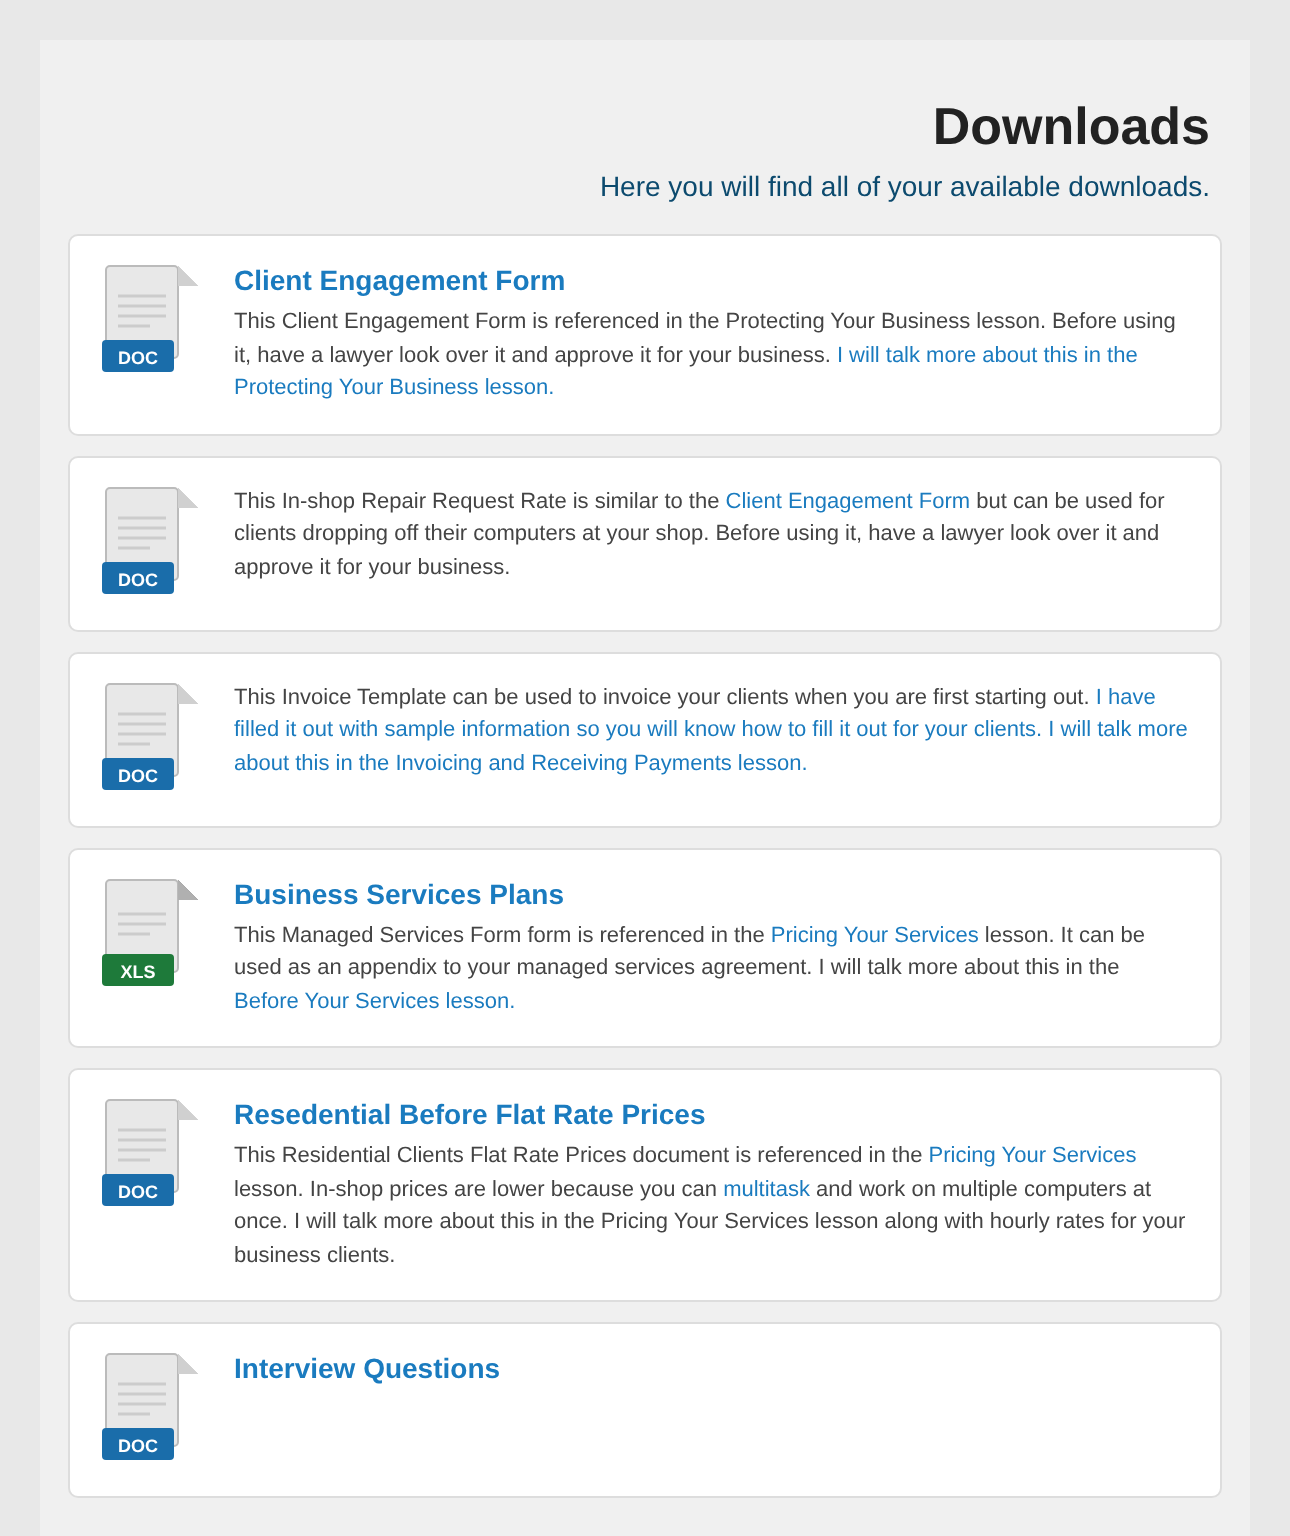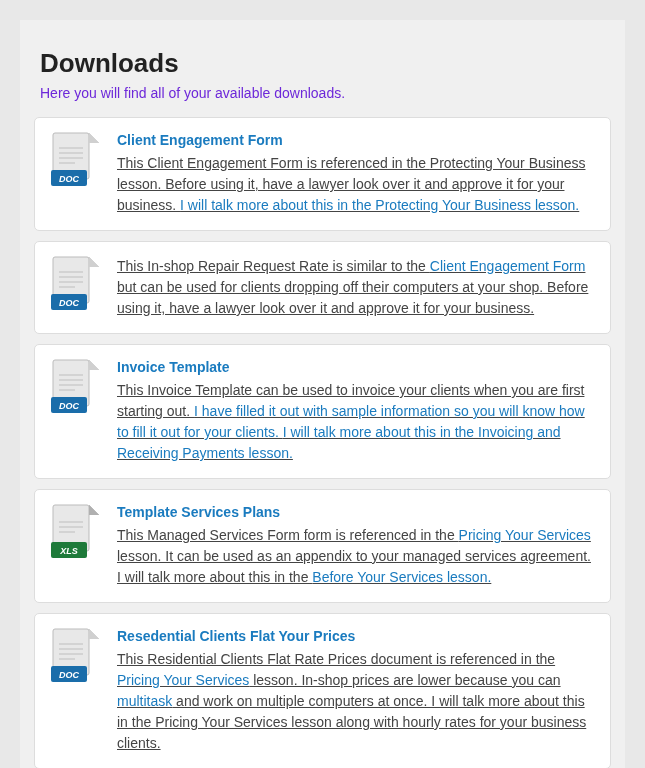--- a/index.html
+++ b/index.html
@@ -9,32 +9,32 @@
       min-height: 768px;
       padding: 20px;
     }
     .page-wrapper {
       background: #f0f0f0;
       max-width: 645px;
       margin: 0 auto;
       padding: 10px 0 20px;
     }
     .page-header {
-      text-align: left;
+      text-align: right;
       padding: 18px 20px 16px;
     }
     .page-title {
       font-size: 26px;
       font-weight: bold;
       color: #222;
       margin-bottom: 6px;
     }
     .page-subtitle {
       font-size: 14px;
-      color: #6d28d9;
+      color: #0c4a6e;
     }
     .downloads-list {
       padding: 0 14px;
       display: flex;
       flex-direction: column;
       gap: 10px;
     }
     .download-card {
       background: #fff;
       border: 1px solid #ddd;
@@ -42,41 +42,39 @@
       padding: 14px 16px;
       display: flex;
       align-items: flex-start;
       gap: 14px;
     }
     .doc-icon {
       flex-shrink: 0;
       width: 52px;
       height: 58px;
       position: relative;
-      font-style: italic;
     }
     .doc-icon svg {
       width: 52px;
       height: 58px;
     }
     .card-content {
       flex: 1;
     }
     .card-title {
       font-size: 14px;
       font-weight: bold;
       color: #1a7bbf;
       margin-bottom: 5px;
       cursor: pointer;
     }
     .card-description {
-      font-size: 14px;
+      font-size: 11px;
       color: #444;
       line-height: 1.5;
-      text-decoration: underline;
     }
     .card-description a, .link-text {
       color: #1a7bbf;
       text-decoration: none;
     }
   </style>
 </head>
 <body>
 
 <div class="page-wrapper">
@@ -132,59 +130,58 @@
 
       <line x1="8" y1="16" x2="32" y2="16" stroke="#ccc" stroke-width="1.5"></line>
       <line x1="8" y1="21" x2="32" y2="21" stroke="#ccc" stroke-width="1.5"></line>
       <line x1="8" y1="26" x2="32" y2="26" stroke="#ccc" stroke-width="1.5"></line>
       <line x1="8" y1="31" x2="24" y2="31" stroke="#ccc" stroke-width="1.5"></line>
 
       <rect x="0" y="38" width="36" height="16" rx="2" fill="#1a6daa"></rect>
       <text x="18" y="50" text-anchor="middle" fill="white" font-size="9" font-family="Arial" font-weight="bold">DOC</text>
     </svg></div>
         <div class="card-content">
-          <div class="card-title">Invoice Template</div>
           <div class="card-description"><span>This Invoice Template can be used to invoice your clients when you are first starting out. </span><span class="link-text">I have filled it out with sample information so you will know how to fill it out for your clients. </span><span class="link-text">I will talk more about this in the Invoicing and Receiving Payments lesson.</span></div>
         </div>
       </div>
       <div class="download-card">
         <div class="doc-icon"><svg viewBox="0 0 52 58" xmlns="http://www.w3.org/2000/svg">
       <rect x="2" y="1" width="36" height="46" rx="2" ry="2" fill="#e8e8e8" stroke="#bbb" stroke-width="1"></rect>
       <polygon points="38,1 38,11 48,11" fill="#ccc"></polygon>
       <polygon points="38,1 48,11 38,11" fill="#b0b0b0"></polygon>
       <line x1="38" y1="1" x2="48" y2="11" stroke="#aaa" stroke-width="0.5"></line>
 
       <line x1="8" y1="18" x2="32" y2="18" stroke="#ccc" stroke-width="1.5"></line>
       <line x1="8" y1="23" x2="32" y2="23" stroke="#ccc" stroke-width="1.5"></line>
       <line x1="8" y1="28" x2="24" y2="28" stroke="#ccc" stroke-width="1.5"></line>
 
       <rect x="0" y="38" width="36" height="16" rx="2" fill="#1e7a3a"></rect>
       <text x="18" y="50" text-anchor="middle" fill="white" font-size="9" font-family="Arial" font-weight="bold">XLS</text>
     </svg></div>
         <div class="card-content">
-          <div class="card-title">Template Services Plans</div>
+          <div class="card-title">Business Services Plans</div>
           <div class="card-description"><span>This Managed Services Form form is referenced in the </span><span class="link-text">Pricing Your Services</span><span> lesson. It can be used as an appendix to your managed services agreement. I will talk more about this in the </span><span class="link-text">Before Your Services lesson.</span></div>
         </div>
       </div>
       <div class="download-card">
         <div class="doc-icon"><svg viewBox="0 0 52 58" xmlns="http://www.w3.org/2000/svg">
       <rect x="2" y="1" width="36" height="46" rx="2" ry="2" fill="#e8e8e8" stroke="#bbb" stroke-width="1"></rect>
       <polygon points="38,1 48,11 38,11" fill="#b0b0b0"></polygon>
       <polygon points="38,1 38,11 48,11" fill="#d0d0d0"></polygon>
 
       <line x1="8" y1="16" x2="32" y2="16" stroke="#ccc" stroke-width="1.5"></line>
       <line x1="8" y1="21" x2="32" y2="21" stroke="#ccc" stroke-width="1.5"></line>
       <line x1="8" y1="26" x2="32" y2="26" stroke="#ccc" stroke-width="1.5"></line>
       <line x1="8" y1="31" x2="24" y2="31" stroke="#ccc" stroke-width="1.5"></line>
 
       <rect x="0" y="38" width="36" height="16" rx="2" fill="#1a6daa"></rect>
       <text x="18" y="50" text-anchor="middle" fill="white" font-size="9" font-family="Arial" font-weight="bold">DOC</text>
     </svg></div>
         <div class="card-content">
-          <div class="card-title">Resedential Clients Flat Your Prices</div>
+          <div class="card-title">Resedential Before Flat Rate Prices</div>
           <div class="card-description"><span>This Residential Clients Flat Rate Prices document is referenced in the </span><span class="link-text">Pricing Your Services</span><span> lesson. In-shop prices are lower because you can </span><span class="link-text">multitask</span><span> and work on multiple computers at once. I will talk more about this in the Pricing Your Services lesson along with hourly rates for your business clients.</span></div>
         </div>
       </div>
       <div class="download-card">
         <div class="doc-icon"><svg viewBox="0 0 52 58" xmlns="http://www.w3.org/2000/svg">
       <rect x="2" y="1" width="36" height="46" rx="2" ry="2" fill="#e8e8e8" stroke="#bbb" stroke-width="1"></rect>
       <polygon points="38,1 48,11 38,11" fill="#b0b0b0"></polygon>
       <polygon points="38,1 38,11 48,11" fill="#d0d0d0"></polygon>
 
       <line x1="8" y1="16" x2="32" y2="16" stroke="#ccc" stroke-width="1.5"></line>

